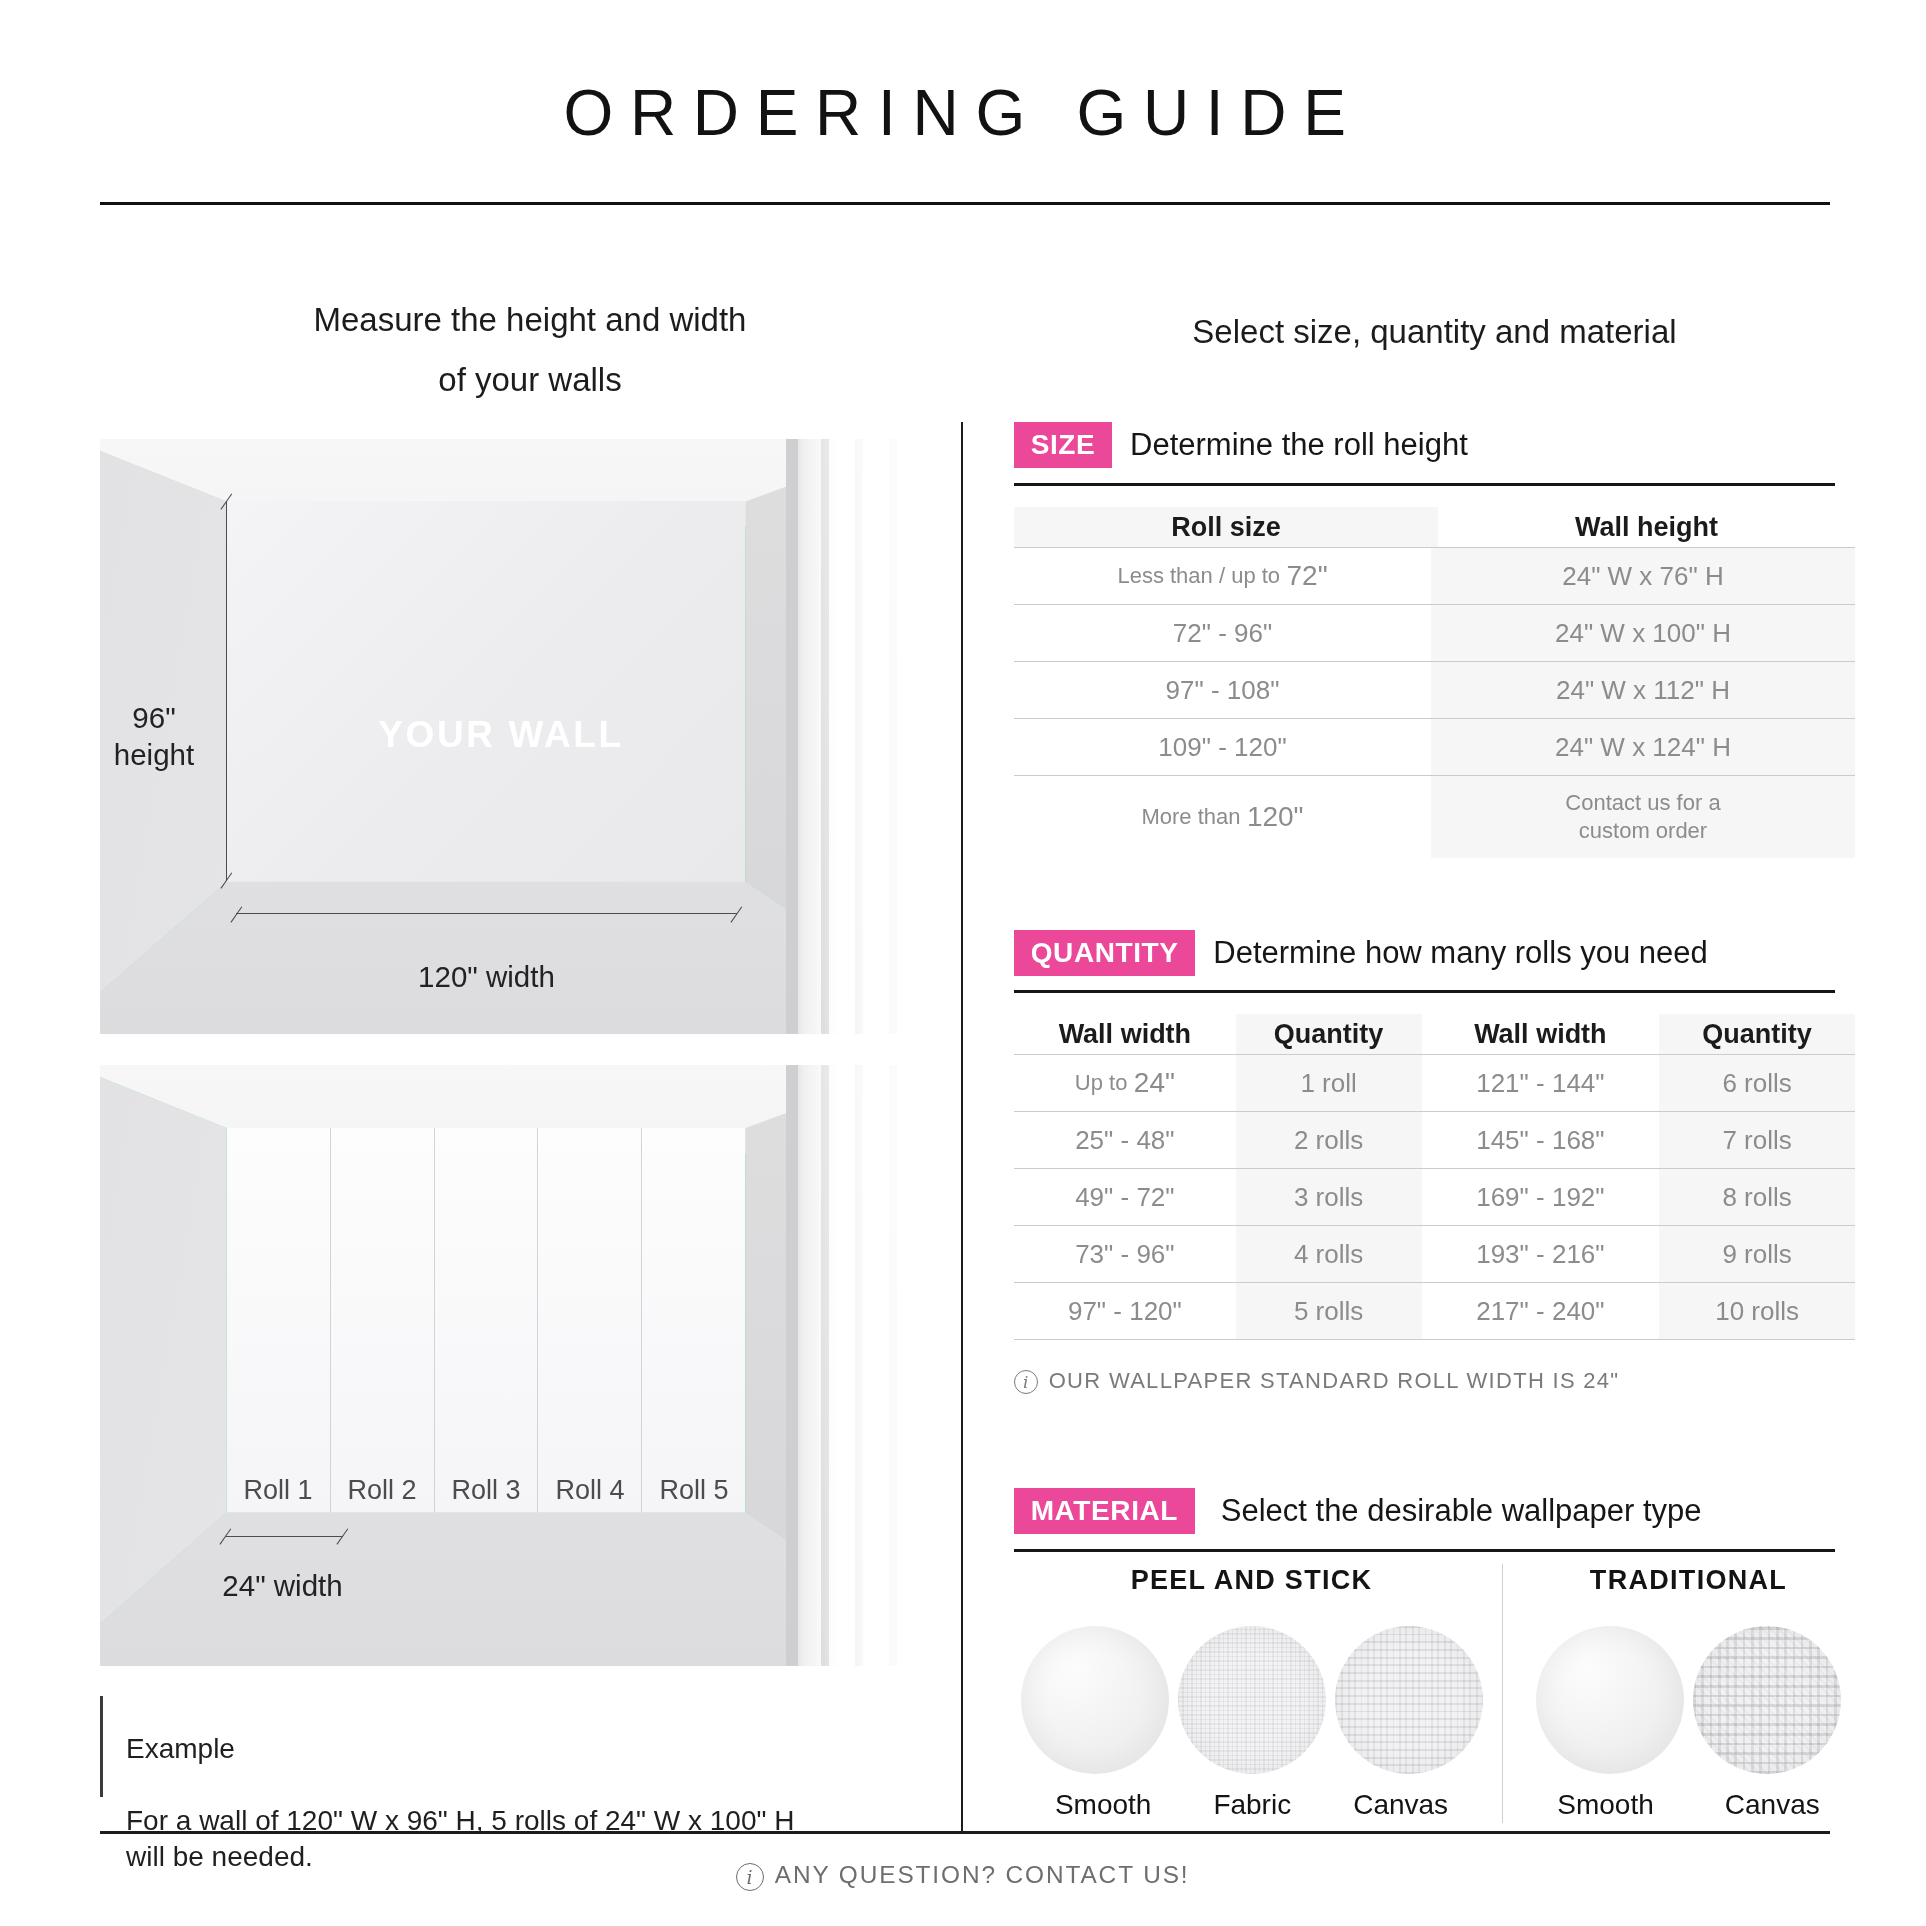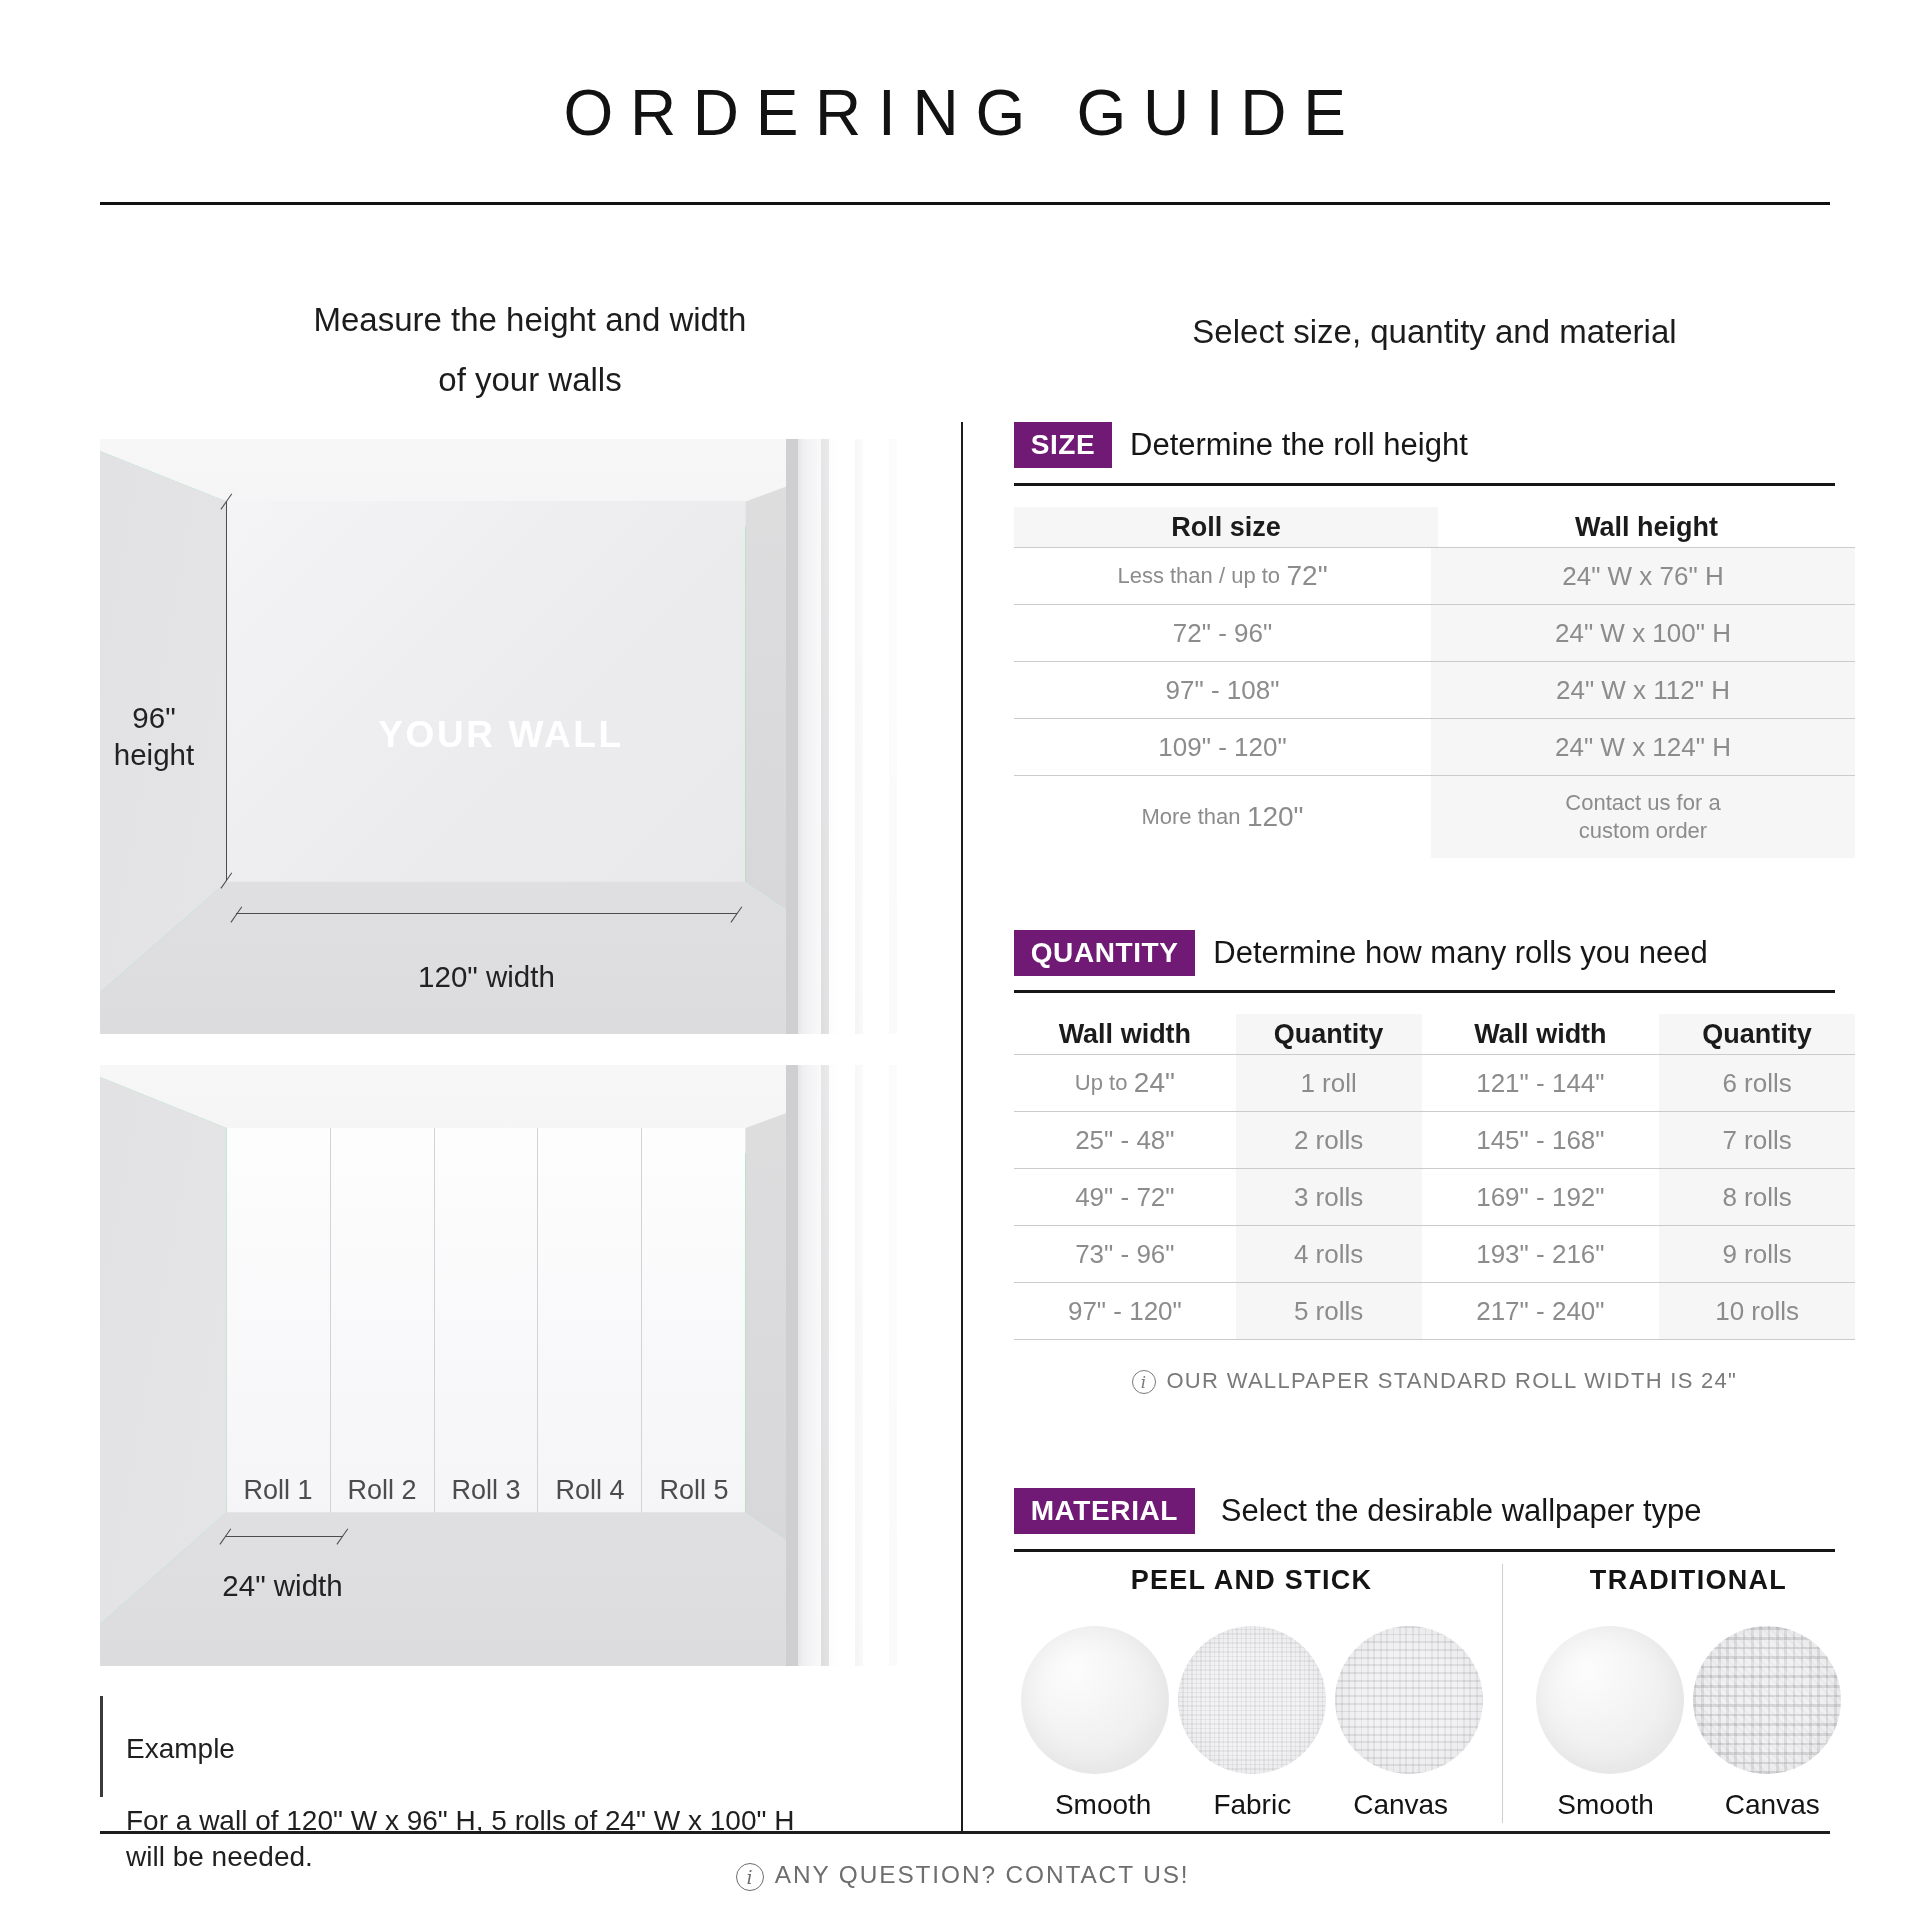--- a/index.html
+++ b/index.html
@@ -56,39 +56,39 @@
   .dim-label { font-size:29.5px; color:#222; text-align:center; white-space:pre-line; line-height:37px; }
   .your-wall { font-size:37px; font-weight:bold; letter-spacing:2.6px; color:#ffffff; text-align:center; }
 
   
   .example-bar { left:100px; top:1696px; width:2.6px; height:101px; background:#3a3a3a; }
   .example-text { left:126px; top:1695px; width:809px; font-size:28px; line-height:36px;
                   color:#1f1f1f; white-space:pre-line; }
 
   
   .section-head { display:flex; align-items:center; }
-  .badge { background:#701a75; color:#fff; font-size:28px; font-weight:700; letter-spacing:0.6px;
+  .badge { background:#ec4899; color:#fff; font-size:28px; font-weight:700; letter-spacing:0.6px;
            padding:0 16.7px; height:46px; display:flex; align-items:center; }
   .section-title { font-size:31px; color:#161616; margin-left:18px; }
   .section-rule { height:2.6px; background:#161616; }
 
   
   .dtable { font-size:26px; color:#8c8c8c; }
   .t-row { display:flex; }
   .t-row.data { border-top:1.3px solid #cbcbcb; }
   .t-row.last-line { border-bottom:1.3px solid #cbcbcb; }
   .cell { display:flex; align-items:center; justify-content:center; text-align:center; }
   .cell .cv { display:inline-block; }
   .cell .sm { font-size:22px; margin-right:6.4px; }
   .cell .lg { font-size:28px; }
   .cell .sm2 { font-size:22px; line-height:28px; white-space:pre-line; }
   .hcell { font-size:27px; font-weight:700; color:#1b1b1b; }
   .gray-col { background:#f6f6f7; }
 
-  .note-line { left:1014px; top:1368px; width:841px; text-align:center; font-size:22px;
+  .note-line { left:1014px; top:1368px; width:841px; font-size:22px;
                color:#7a7a7a; letter-spacing:1.3px; }
   .info-badge { display:inline-flex; width:24.4px; height:24.4px; border:1.9px solid #7a7a7a; border-radius:50%;
                 align-items:center; justify-content:center; font-size:16.7px; color:#7a7a7a;
                 font-family:"DejaVu Serif", serif; font-style:italic; vertical-align:middle; margin-right:10.3px; }
 
   
   .mat-group-label { font-size:27px; font-weight:700; letter-spacing:1.3px; color:#141414; text-align:center; }
   .swatch-row { display:flex; justify-content:center; gap:9px; }
   .swatch { width:148px; height:148px; border-radius:50%; box-shadow:inset 0 0 32px rgba(0,0,0,0.05); }
   .tex-smooth { background-color:#f2f2f3;

